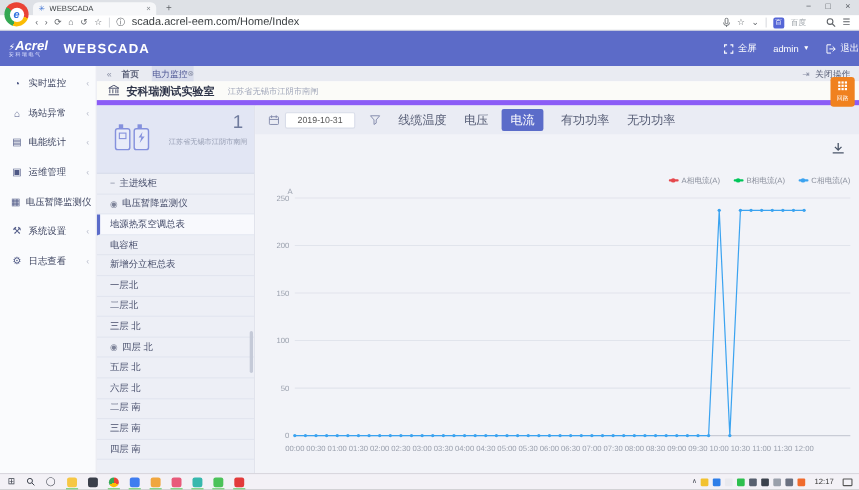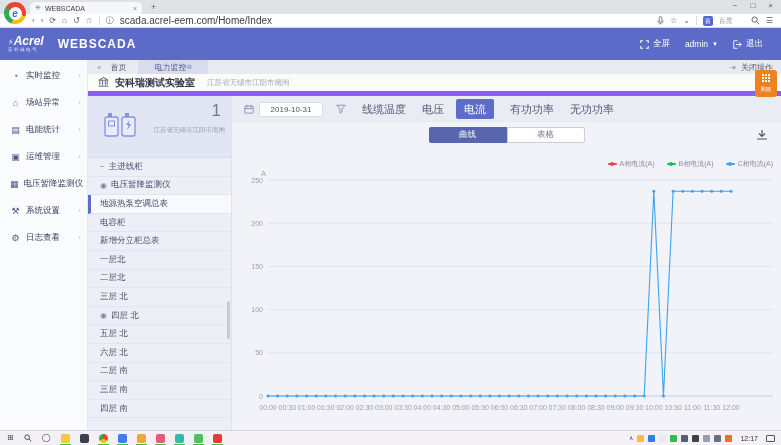--- a/index.html
+++ b/index.html
@@ -31,37 +31,37 @@
   .menu3 { margin-left:12px; }
 
   
   .appheader { position:absolute; left:0; top:28px; right:0; height:32px; background:#5c6bc8;
                display:flex; align-items:center; color:#fff; z-index:5; }
   .acrel-logo { margin-left:8px; line-height:1; }
   .acrel-main { font-size:12px; font-weight:bold; font-style:italic; }
   .acrel-main .bolt { font-style:normal; font-size:8px; }
   .acrel-sub { font-size:4.5px; letter-spacing:1.5px; margin-top:1px; color:#dfe3ff; }
   .product { margin-left:14px; font-size:12px; font-weight:bold; letter-spacing:1px; }
-  .hdr-right { margin-left:auto; display:flex; align-items:center; gap:15px; margin-right:18px; font-size:8.5px; }
+  .hdr-right { margin-left:auto; display:flex; align-items:center; gap:15px; margin-right:0; font-size:8.5px; }
   .hdr-item { display:flex; align-items:center; gap:4px; }
 
   
   .sidebar { position:absolute; left:0; top:60px; width:88px; bottom:15px; background:#fafbfd;
              border-right:1px solid #e7e9f0; padding-top:2px; }
   .side-item { height:27px; display:flex; align-items:center; padding:0 6px 0 10px; gap:5px; }
   .si-icon { font-size:9px; color:#4e5885; width:11px; text-align:center; }
   .si-label { font-size:8.5px; color:#3d4460; flex:1; white-space:nowrap; }
   .si-chev { font-size:8px; color:#b9bdcb; }
 
   
   .tabbar { position:absolute; left:88px; top:60px; right:0; height:14px; background:#e9ebf2;
             display:flex; align-items:center; font-size:8px; color:#5a6078; }
   .tb-collapse { margin:0 9px; color:#8a90a5; }
-  .tb-home { margin-right:12px; }
-  .tb-active { height:14px; display:flex; align-items:center; padding:0 16px;
+  .tb-home { margin-right:12px;font-weight:bold; }
+  .tb-active { height:14px; display:flex; align-items:center; padding:0 0;
                background:#d8dcec; color:#4d5694; }
   .tb-x { font-size:7px; color:#8a90a5; }
   .tb-right { margin-left:auto; display:flex; gap:5px; margin-right:8px; align-items:center; }
   .pageheader { position:absolute; left:88px; top:74px; right:0; height:22px; background:#fbfbf8;
                 border-bottom:5px solid #8b5cf6; display:flex; align-items:center; }
   .ph-title { margin-left:6px; font-size:10px; font-weight:bold; color:#2e3449; }
   .ph-sub { margin-left:12px; font-size:7.5px; color:#a2a8ba; }
   .bank-icon { margin-left:10px; }
 
   
@@ -340,24 +340,20 @@
         </svg>
       <span id="param-tabs" style="display:flex;align-items:center;">
           <span class="ptab">线缆温度</span>
           <span class="ptab">电压</span>
           <span class="ptab active">电流</span>
           <span class="ptab">有功功率</span>
           <span class="ptab">无功功率</span>
         </span>
     </div>
 
-    <div class="toggle">
-      <div class="tg curve">曲线</div>
-      <div class="tg table">表格</div>
-    </div>
 
     <svg class="dl" width="12" height="12" viewBox="0 0 12 12">
         <path d="M6,1v6 M3,4.5L6,7.5 9,4.5 M1,10h10" fill="none" stroke="#4a5568" stroke-width="1.2"></path>
       </svg>
 
     <div class="legend">
         <span class="lg-item">
           <span class="lm" style="background:#e5484d">
             <span class="dotc" style="background:#e5484d"></span>
           </span>

